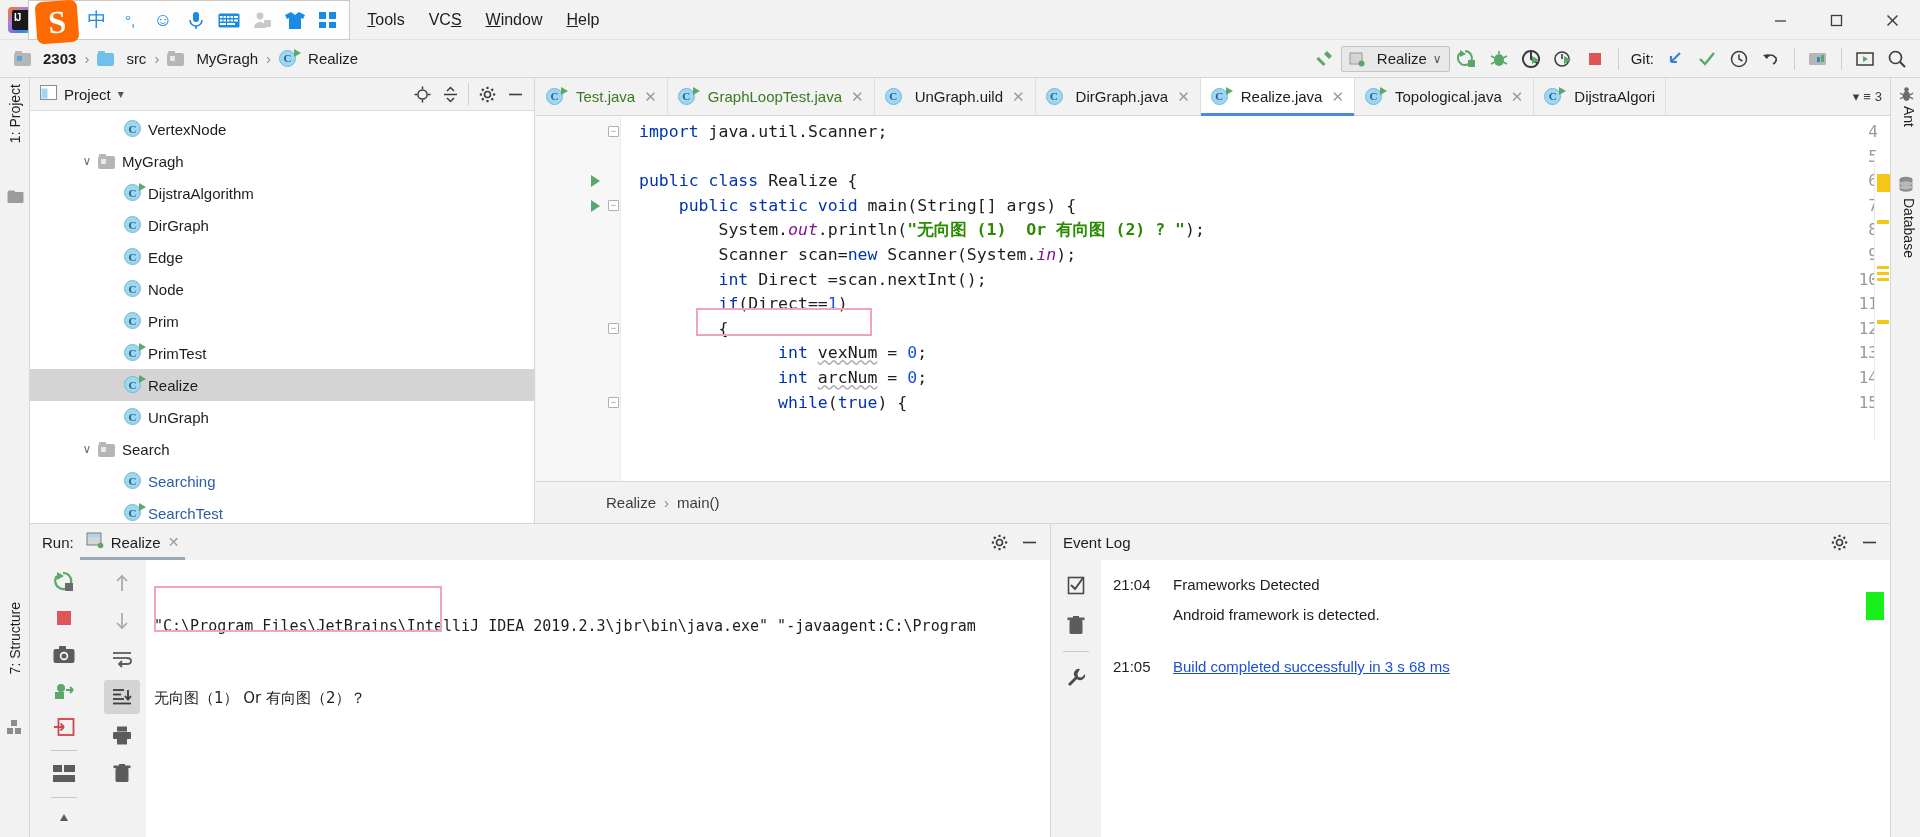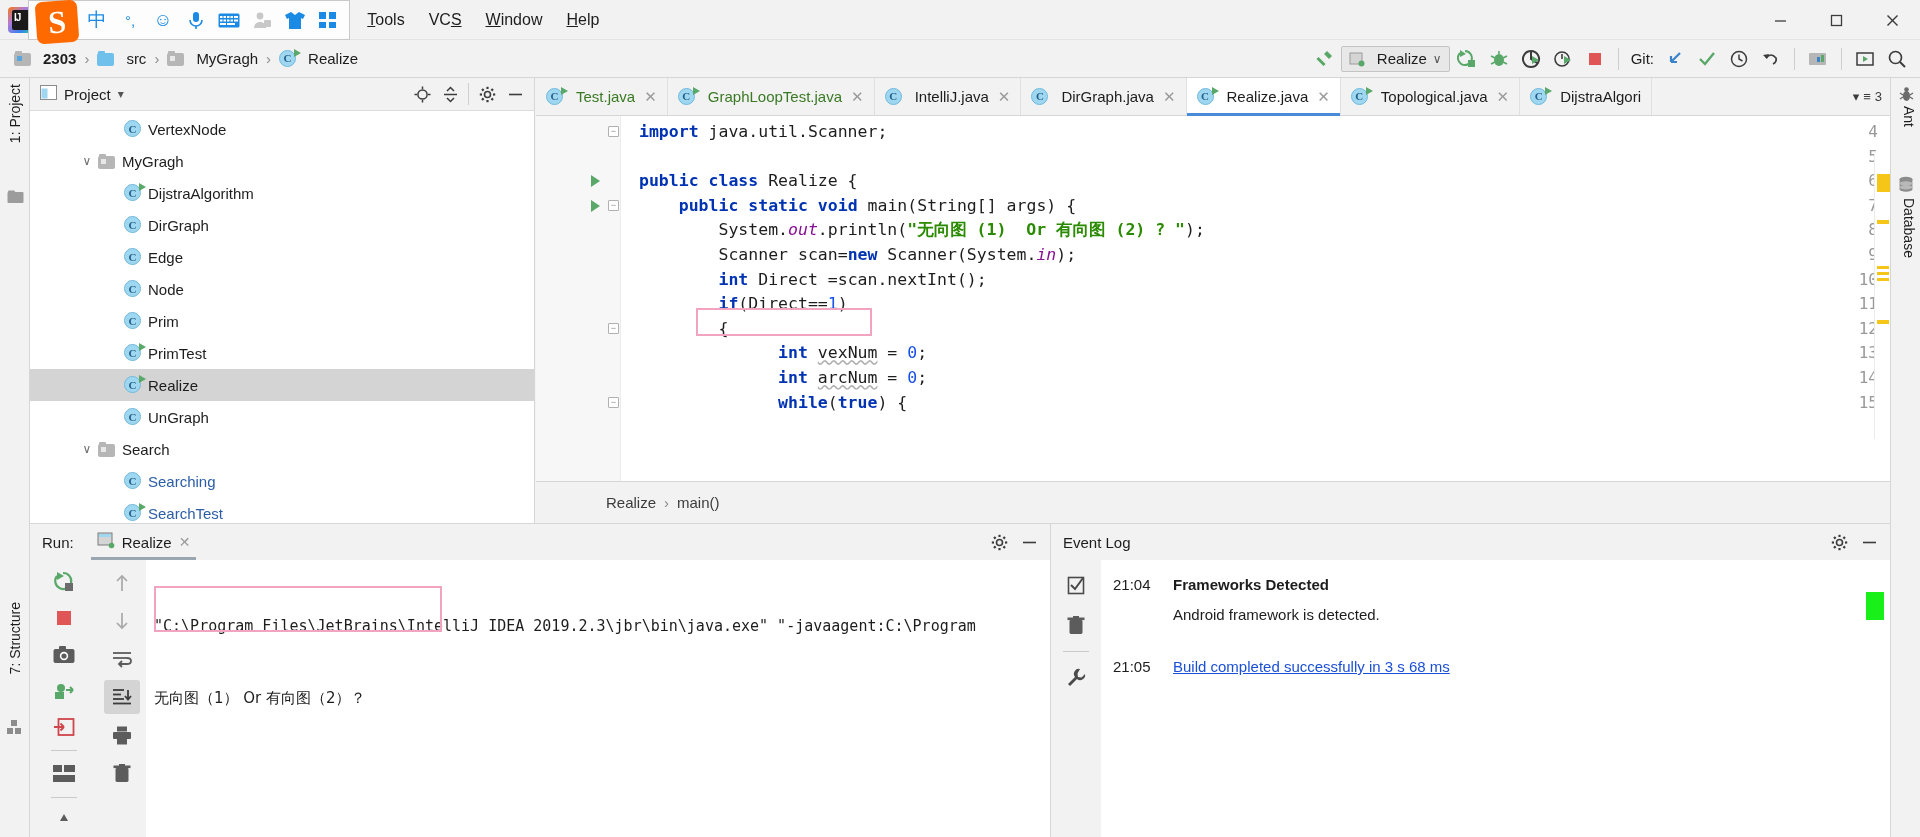--- a/index.html
+++ b/index.html
@@ -145,41 +145,41 @@
     padding-top: 2px; white-space:pre;
   }
   .ln {
     position:absolute; right:0; width:85px; text-align:right; padding-right:12px;
     font-family:"DejaVu Sans Mono","Liberation Mono",monospace; font-size:16px; color:#999; line-height:24.6px;
   }
   .runmark { position:absolute; left:55px; width:0;height:0;
      border-left:9px solid #59a869; border-top:6px solid transparent; border-bottom:6px solid transparent; }
   .fold { position:absolute; left:72px; width:11px; height:11px; border:1px solid #b0b0b0; color:#8c8c8c;
      font-size:9px; line-height:9px; text-align:center; background:#fff; border-radius:1px;}
-  .k { color:#0033b3; font-weight:bold; }
+  .k { color:#0033b3; font-weight:normal; }
   .s { color:#2a8a00; font-weight:bold; }
   .n { color:#1750eb; }
   .f { color:#871094; font-style:italic; }
   .sq { text-decoration: underline; text-decoration-style: wavy; text-decoration-color:#b0b0b0; }
   .annot-box { position:absolute; border:2px solid #f2a3c0; background:rgba(255,255,255,0); pointer-events:none; }
 
   .breadcrumb-bar {
     position:absolute; left:0; right:0; bottom:0; height:42px; background:#f2f2f2;
     border-top:1px solid #d6d6d6; display:flex; align-items:center; padding-left:70px; gap:8px; font-size:15px; color:#3c3c3c;
   }
 
   
   .stripe { position:absolute; right:0; top:38px; width:16px; bottom:42px; background:#fff; border-left:1px solid #ebebeb;}
   .stripe .m { position:absolute; left:2px; width:12px; height:4px; background:#f5c518; }
   .stripe .big { position:absolute; left:2px; width:13px; height:18px; background:#f5c518; }
 
   
   .runpanel { position:absolute; left:30px; top:523px; width:1020px; height:314px; background:#fff; border-top:1px solid #d6d6d6; }
   .rp-head { height:36px; background:#f2f2f2; display:flex; align-items:center; padding:0 8px 0 12px; }
-  .rp-label { font-size:15px; margin-right:17px; }
+  .rp-label { font-size:15px; margin-right:6px; }
   .rp-tab { display:flex; align-items:center; gap:7px; font-size:15px; position:relative; padding:0 6px; height:36px;}
   .rp-tab::after { content:""; position:absolute; left:0; right:0; bottom:0; height:3px; background:#9aa7b0; }
   .rp-head-actions { margin-left:auto; display:flex; align-items:center; gap:4px; }
   .rp-body { position:absolute; left:0; top:36px; right:0; bottom:0; display:flex; }
   .rp-tools { width:68px; background:#f2f2f2; display:flex; flex-direction:column; align-items:center; padding-top:6px; gap:4px; }
   .rp-tools2 { width:48px; background:#f2f2f2; display:flex; flex-direction:column; align-items:center; padding-top:6px; gap:4px; }
   .rpt { width:36px; height:34px; display:flex; align-items:center; justify-content:center; border-radius:3px;}
   .rpt.on { background:#d4d4d4; }
   .divider-h { width:26px; height:1px; background:#c9c9c9; margin:3px 0;}
   .console {
@@ -644,21 +644,21 @@
             <span class="disc">C</span>
             <i class="runarrow"></i>
           </span>
           <span class="tab-green">GraphLoopTest.java</span>
           <span class="x">✕</span>
         </div>
         <div class="tab">
           <span class="cicon">
             <span class="disc">C</span>
           </span>
-          <span>IntelliJ.java</span>
+          <span>UnGraph.uild</span>
           <span class="x">✕</span>
         </div>
         <div class="tab">
           <span class="cicon">
             <span class="disc">C</span>
           </span>
           <span>DirGraph.java</span>
           <span class="x">✕</span>
         </div>
         <div class="tab active">
@@ -916,21 +916,21 @@
         <div class="divider-h"></div>
         <div class="rpt">
           <svg width="20" height="20" viewBox="0 0 20 20">
               <path d="M14 1 a5 5 0 0 0 -5 8 L2 16 L4 18 L11 11 a5 5 0 0 0 8 -5 L15.5 9.5 L12 9 L11.5 5.5 Z" fill="#4a4a4a"></path>
             </svg>
         </div>
       </div>
       <div class="el-content">
         <div class="el-row">
           <span class="el-time">21:04</span>
-          <span style="font-weight:bold">Frameworks Detected</span>
+          <span style="font-weight:normal">Frameworks Detected</span>
         </div>
         <div class="el-row">
           <span class="el-time"></span>
           <span>Android framework is detected.</span>
         </div>
         <div class="el-row" style="margin-top:22px">
           <span class="el-time">21:05</span>
           <span class="el-link">Build completed successfully in 3 s 68 ms</span>
         </div>
         <div class="el-stripe"></div>

